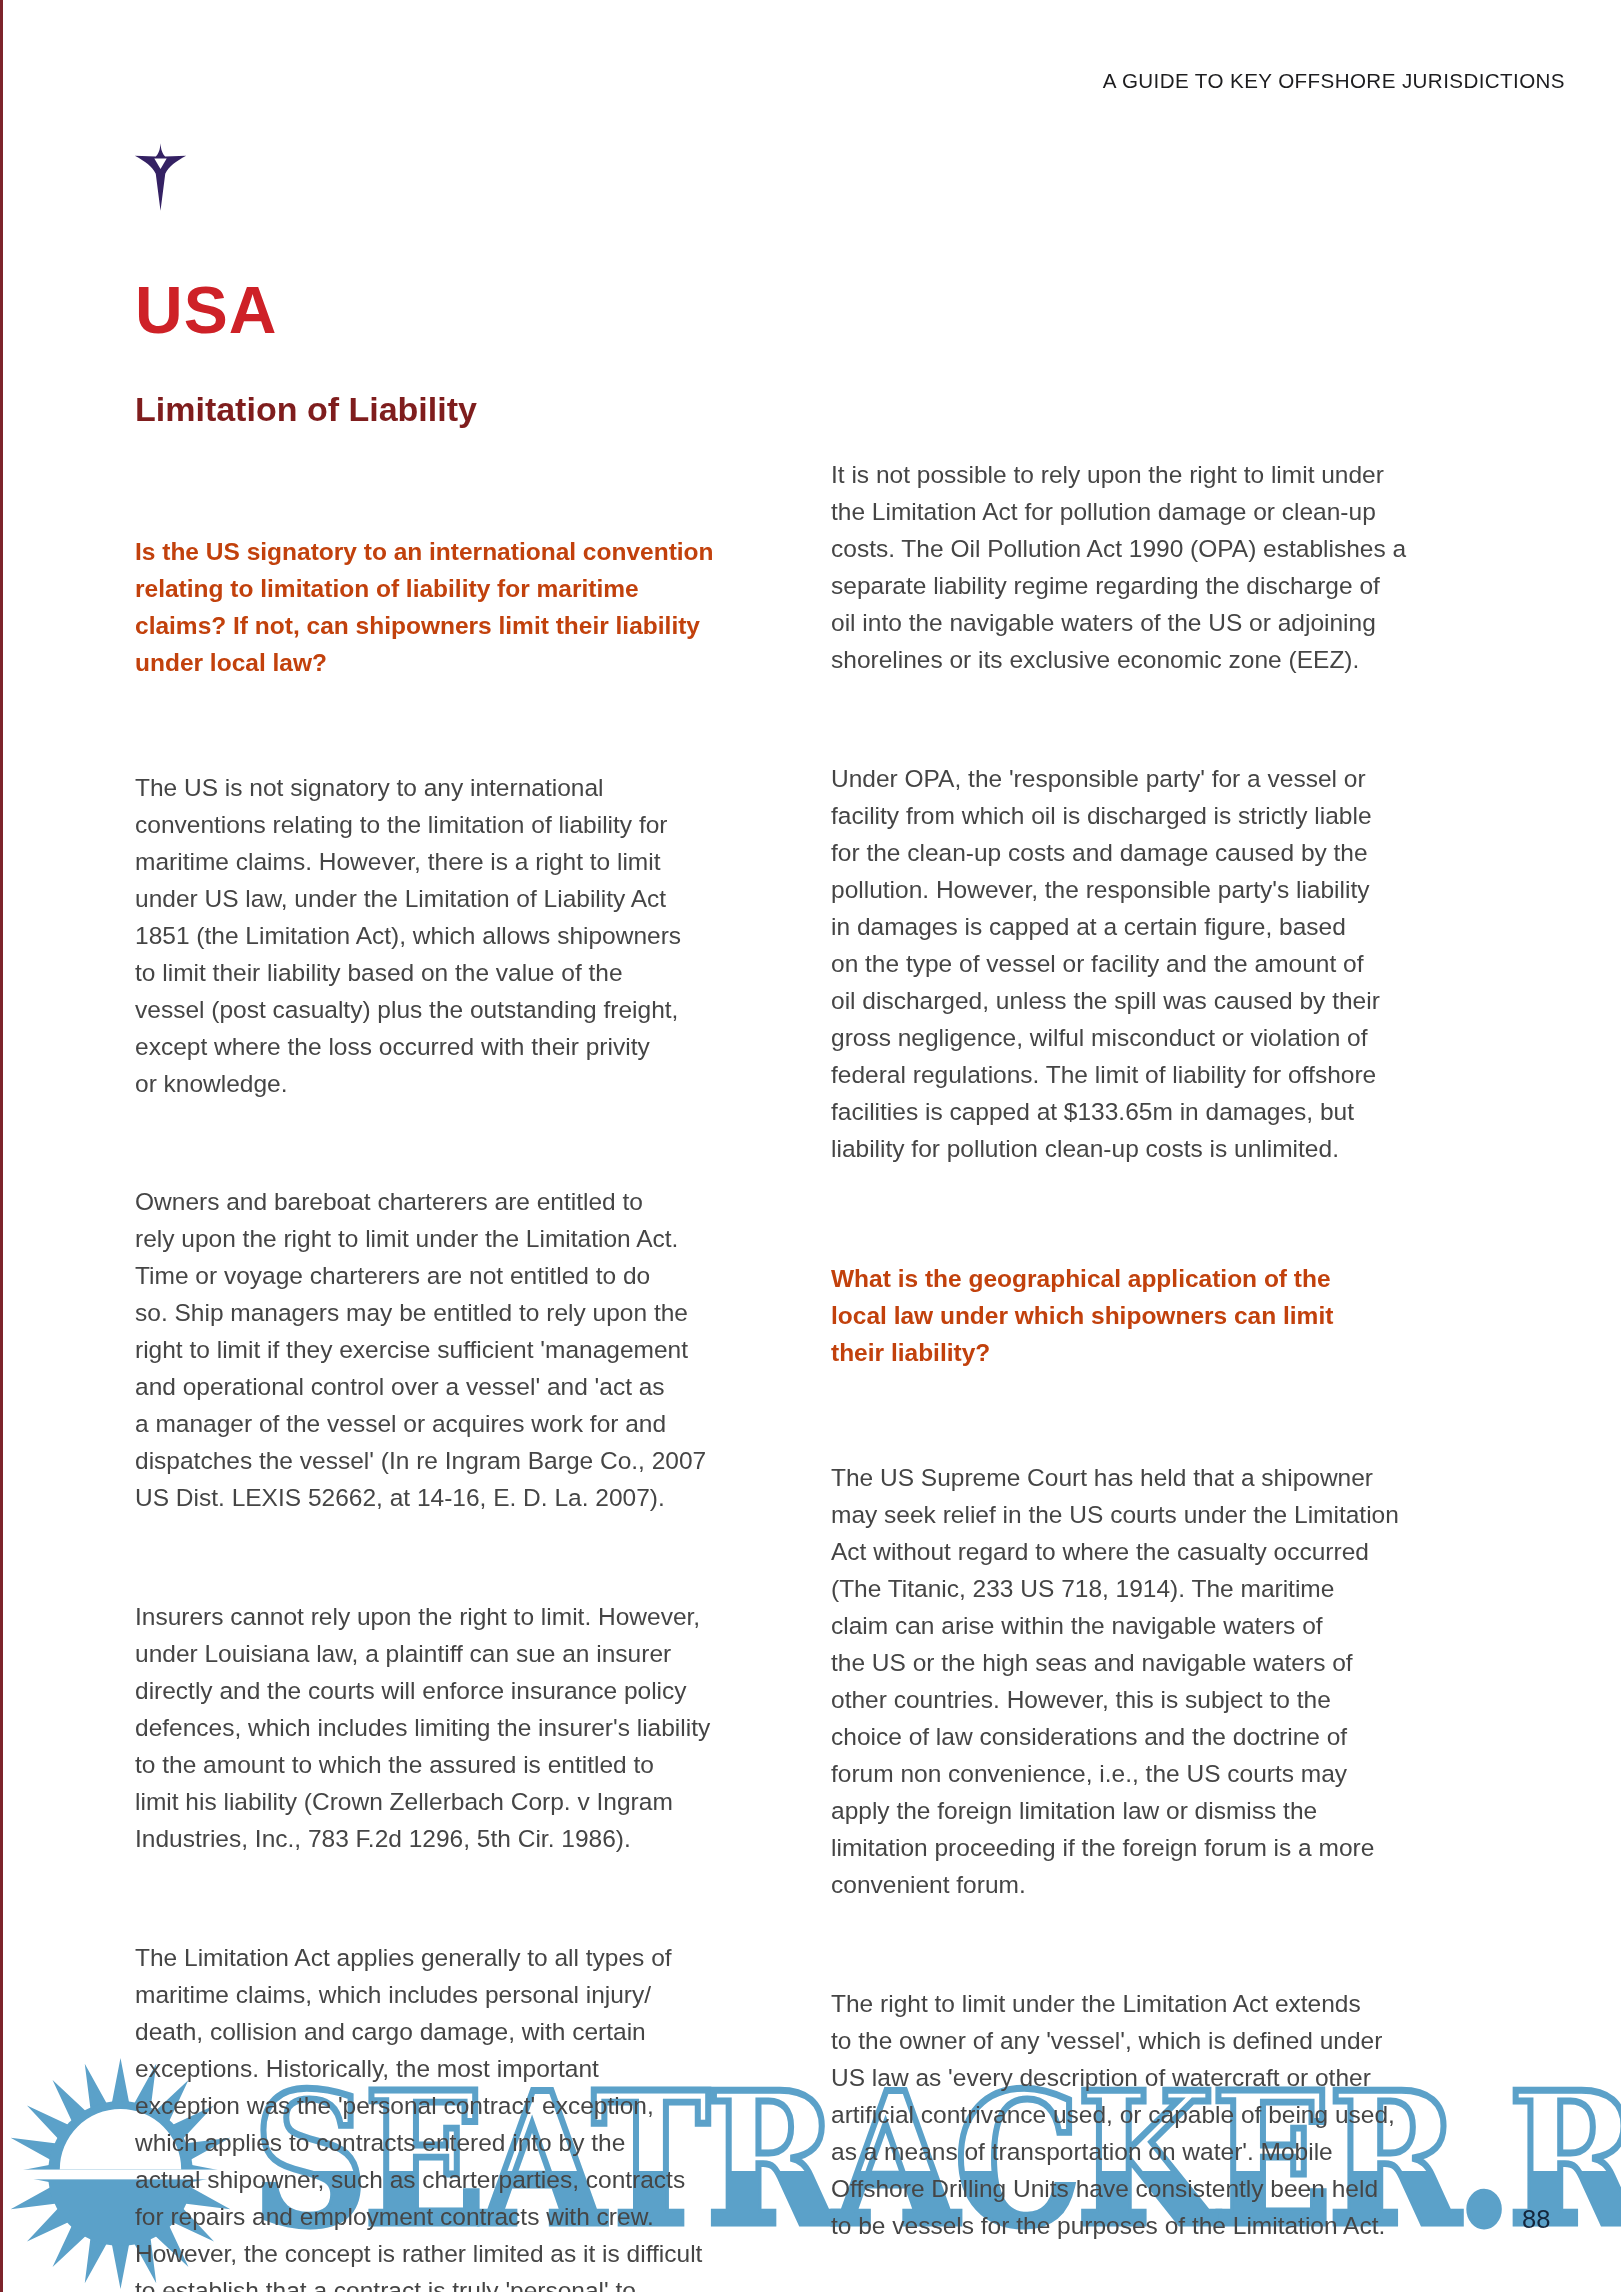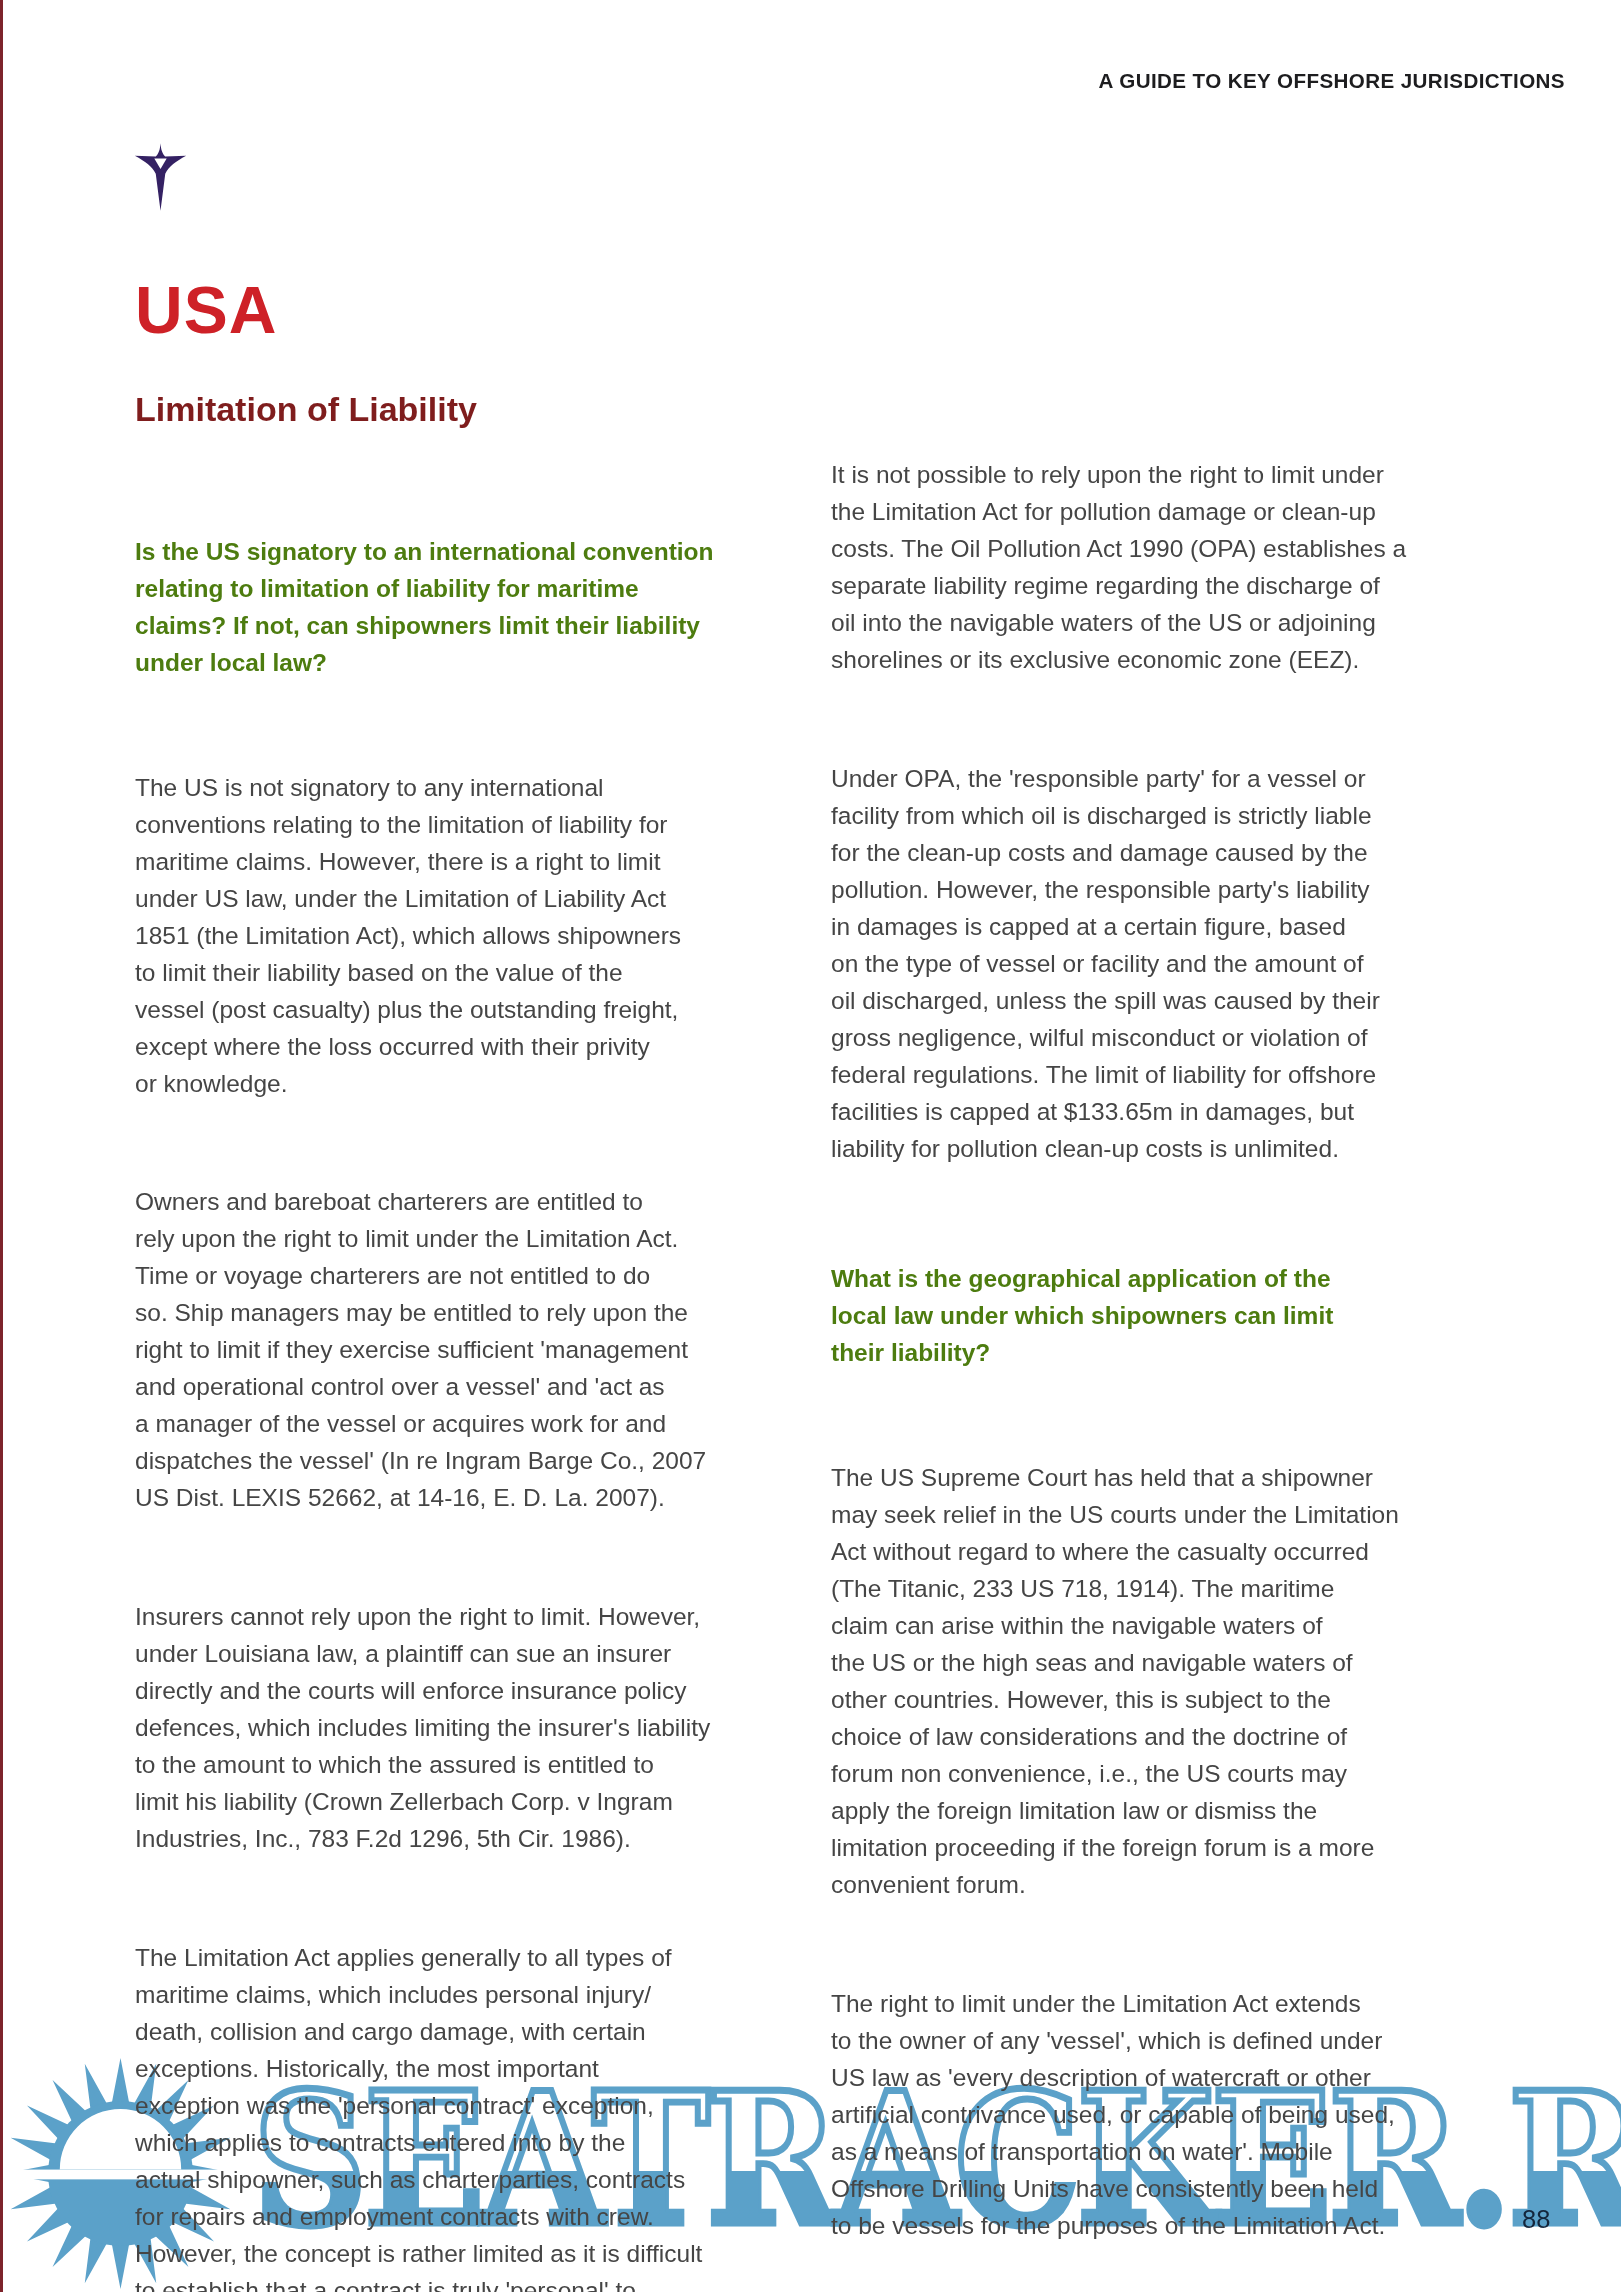--- a/index.html
+++ b/index.html
@@ -10,21 +10,21 @@
     overflow:hidden;
     font-family:"Liberation Sans","DejaVu Sans",sans-serif;
     -webkit-font-smoothing:antialiased;
   }
   .page-edge{
     position:absolute;left:0;top:0;bottom:0;width:2.9px;
     background:#7d232b;z-index:5;
   }
   .guide-header{
     position:absolute;top:69px;right:56px;
-    font-size:20.6px;font-weight:700;color:#1d1d1f;
+    font-size:20.6px;font-weight:400;color:#1d1d1f;
     letter-spacing:0.4px;z-index:2;
   }
   .brand-logo{
     position:absolute;left:132px;top:143px;width:57px;height:69px;z-index:2;
   }
   .country-title{
     position:absolute;left:135px;top:272px;
     font-size:66px;font-weight:700;color:#ce2127;
     letter-spacing:1px;z-index:2;
   }
@@ -35,21 +35,21 @@
   .col{
     position:absolute;z-index:2;
     font-size:24.5px;line-height:37px;color:#454545;
     white-space:pre;
   }
   .col-left{left:135px;top:459px;width:686px;}
   .col-right{left:831px;top:382px;width:696px;}
   .col p{margin:0 0 7.8px 0;}
   .col h3{
     margin:11.8px 0 13.7px 0;
-    font-size:24.5px;line-height:37px;font-weight:700;color:#4d7c0f;
+    font-size:24.5px;line-height:37px;font-weight:700;color:#c2410c;
     white-space:pre;
   }
   .col h3.first{margin-top:0;}
   .sun-icon{position:absolute;left:2.9px;top:2056px;width:235px;height:235px;z-index:1;}
   .wm-text-wrap{
     position:absolute;left:253px;top:2068px;z-index:1;
     transform:scaleX(.87);transform-origin:left top;
   }
   .wm-text{
     font-family:"DejaVu Serif","Liberation Serif",serif;

